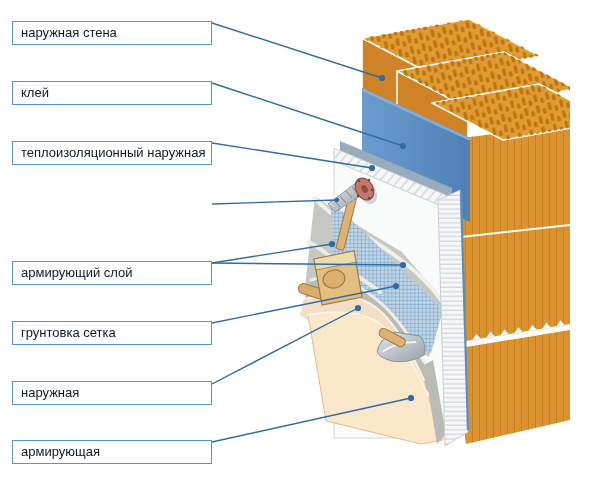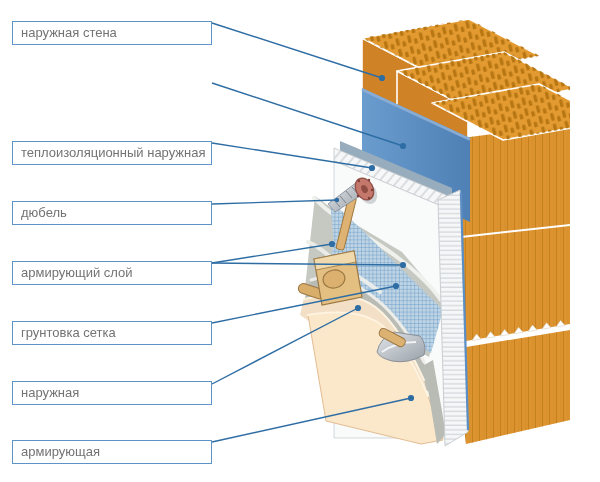--- a/index.html
+++ b/index.html
@@ -4,21 +4,21 @@
 <style>
   html,body{margin:0;padding:0;background:#ffffff;}
   .stage{
     position:relative;width:600px;height:482px;background:#ffffff;
     font-family:"Liberation Sans","DejaVu Sans",sans-serif;overflow:hidden;
   }
   .stage svg{position:absolute;left:0;top:0;}
   .lbl{
     position:absolute;left:12px;width:200px;height:24px;box-sizing:border-box;
     background:#ffffff;border:1.5px solid #5E93C6;
-    font-size:13px;color:#737373;line-height:21px;padding-left:8px;
+    font-size:13px;color:#0f172a;line-height:21px;padding-left:8px;
     white-space:nowrap;z-index:2;
   }
 </style>
 </head>
 <body>
 
 <div class="stage">
 
   <svg width="600" height="482" viewBox="0 0 600 482">
     <defs>
@@ -173,20 +173,20 @@
       <circle cx="337" cy="200" r="2.2"></circle>
       <circle cx="332" cy="244" r="3.1"></circle>
       <circle cx="403" cy="265" r="3.1"></circle>
       <circle cx="396" cy="286" r="3.1"></circle>
       <circle cx="358" cy="308" r="3.1"></circle>
       <circle cx="411" cy="398" r="3.1"></circle>
     </g>
   </svg>
 
   <div class="lbl" style="top:21px">наружная стена</div>
+  <div class="lbl" style="top:81px">клей</div>
   <div class="lbl" style="top:141px">теплоизоляционный наружная</div>
-  <div class="lbl" style="top:201px">дюбель</div>
   <div class="lbl" style="top:261px">армирующий слой</div>
   <div class="lbl" style="top:321px">грунтовка сетка</div>
   <div class="lbl" style="top:381px">наружная</div>
   <div class="lbl" style="top:440px">армирующая</div>
 
 </div>
 
 </body></html>

